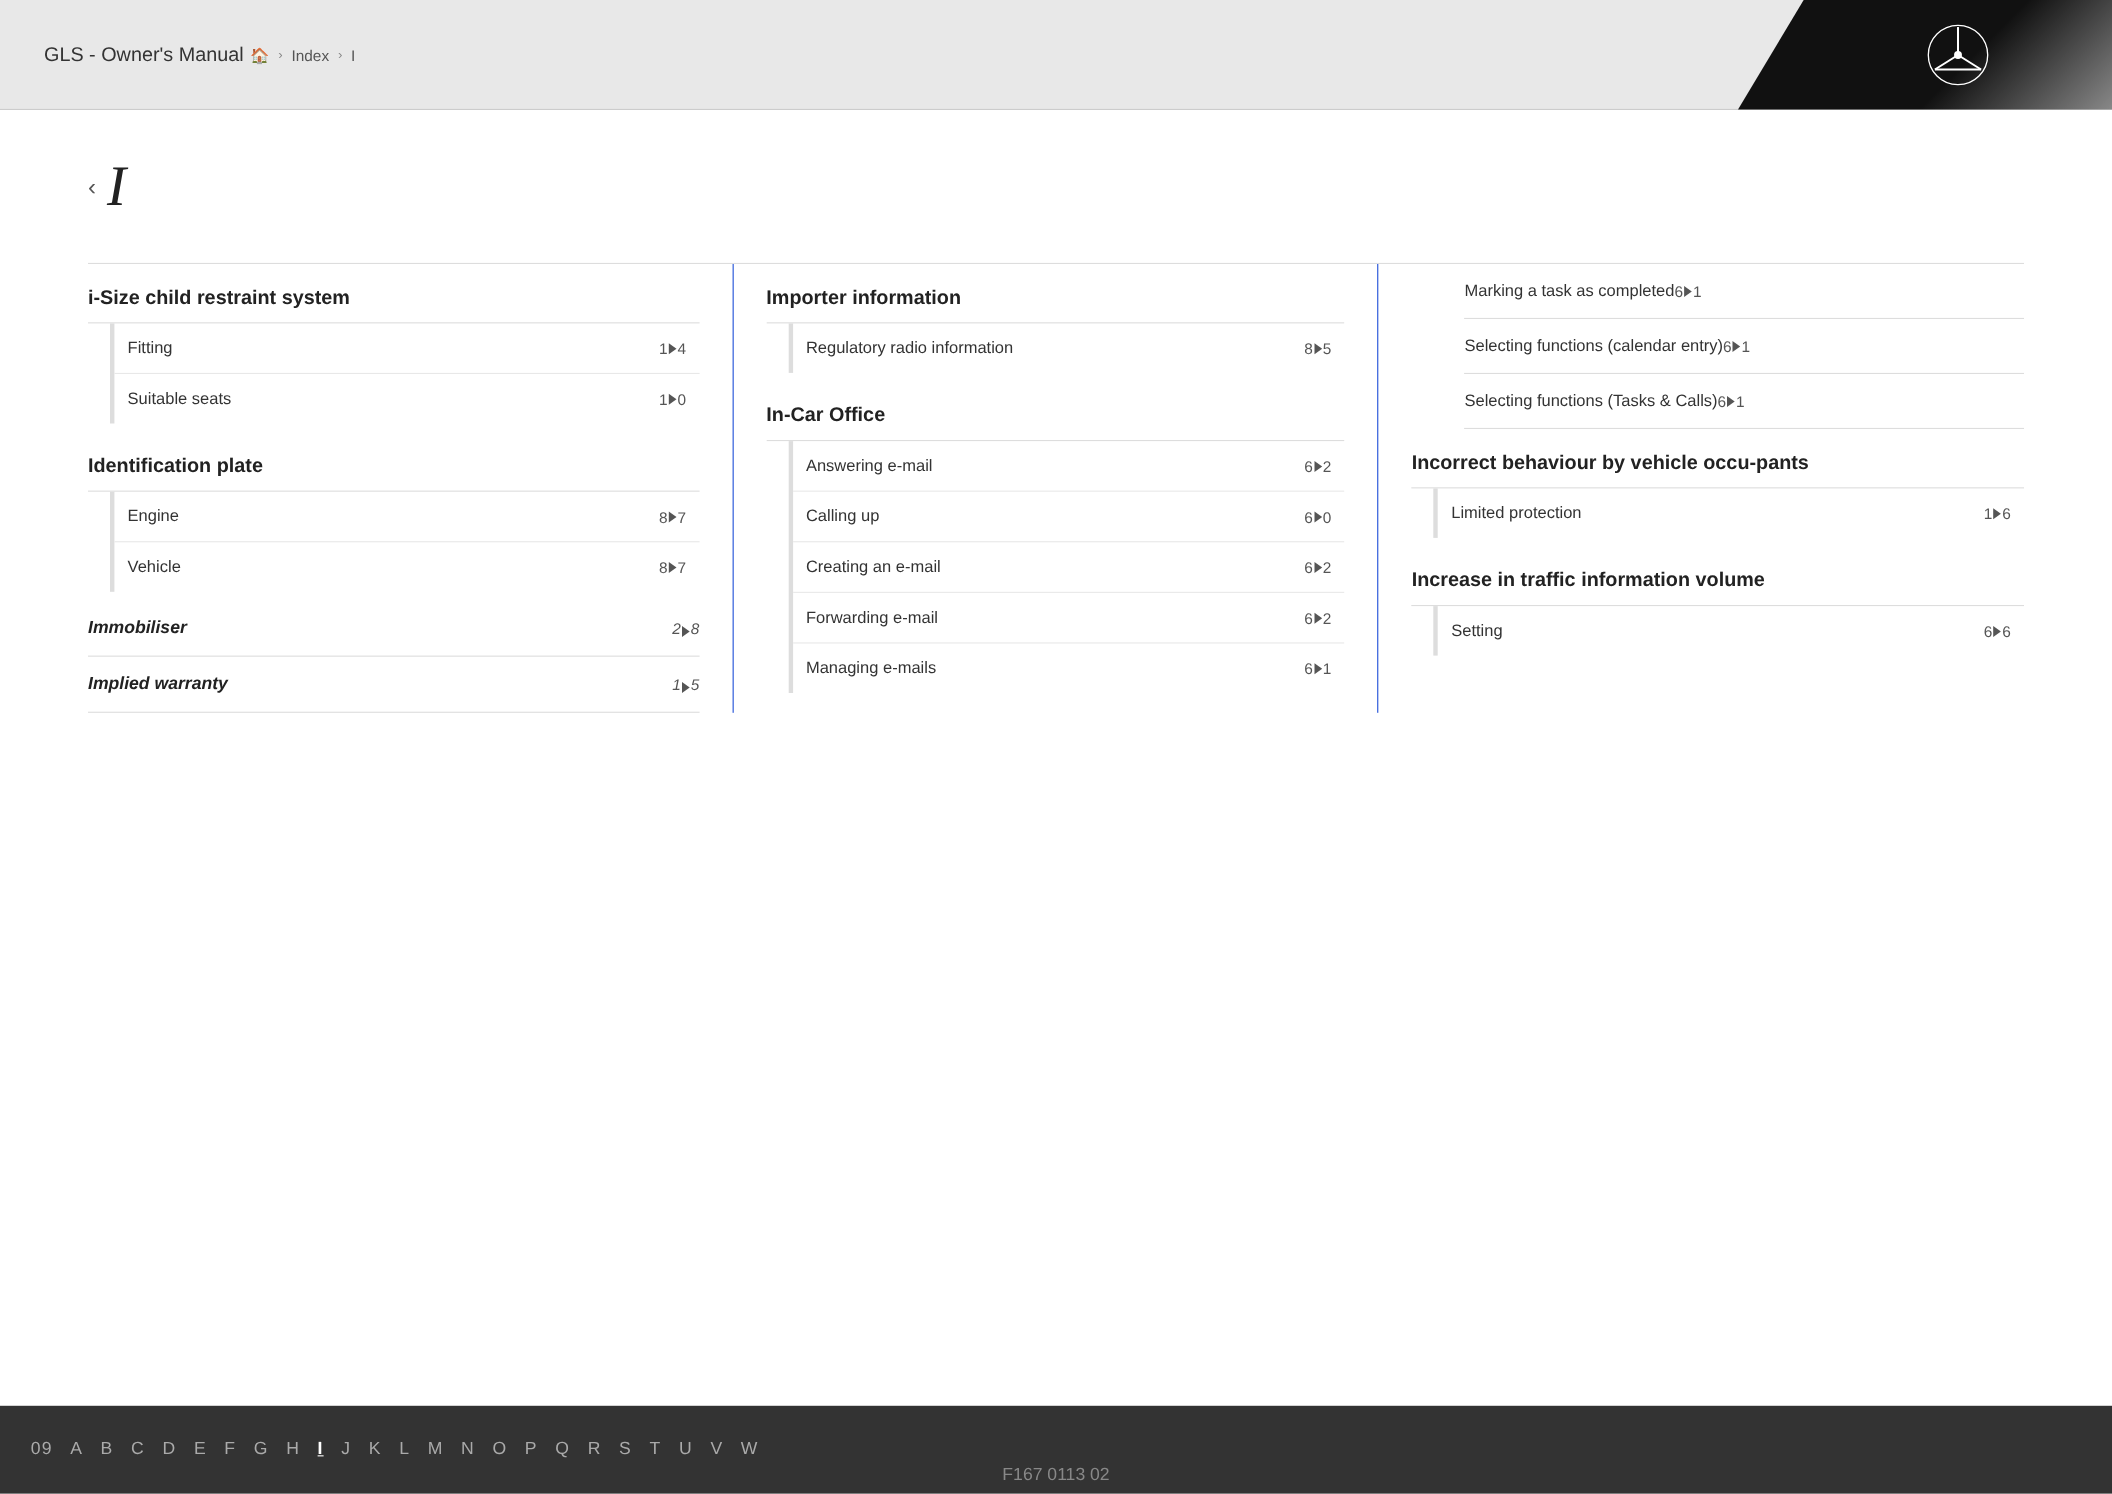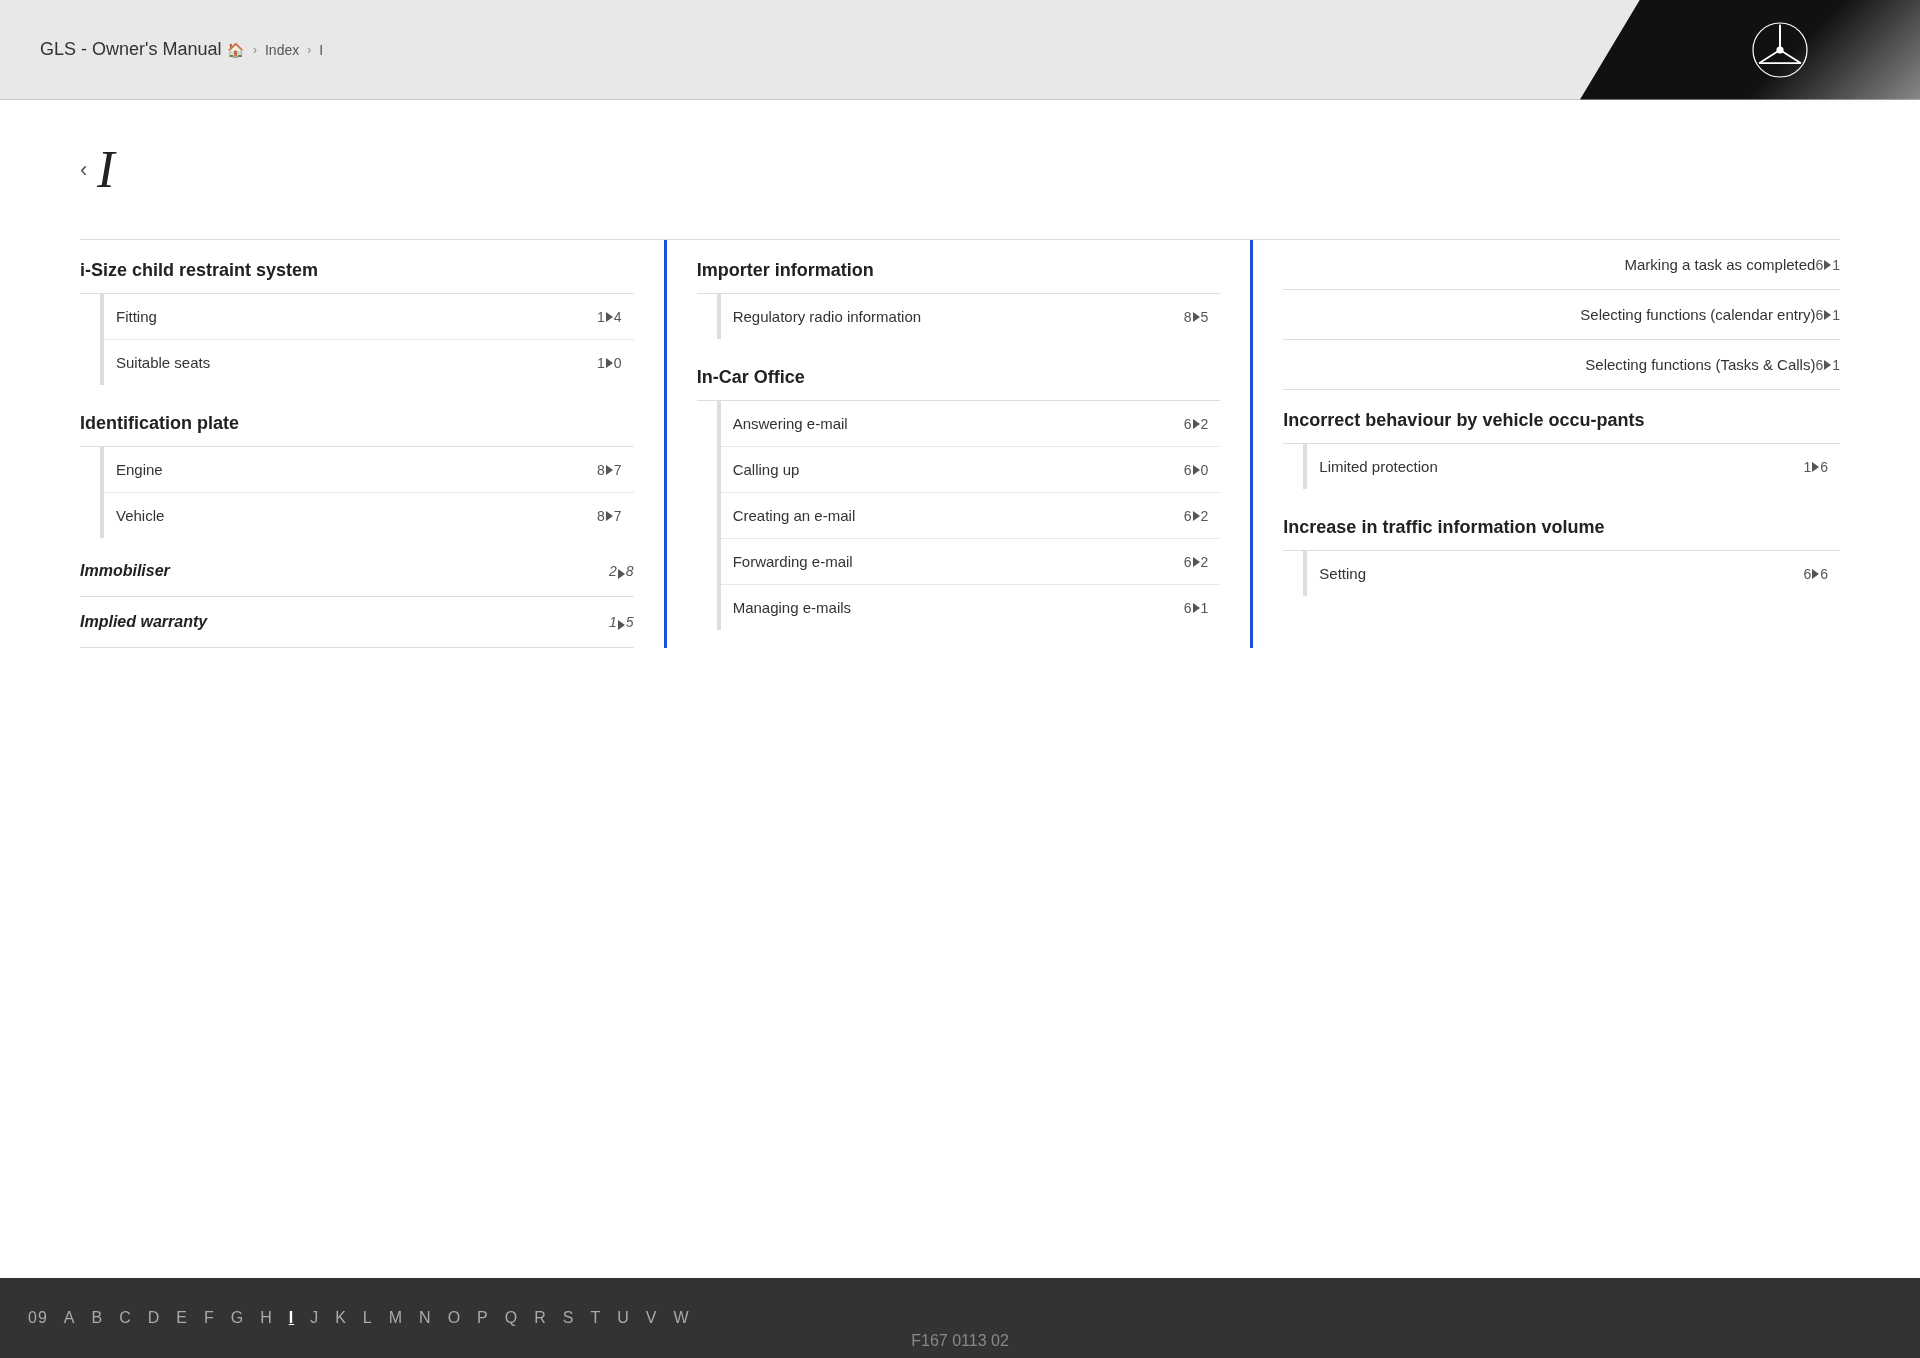--- a/index.html
+++ b/index.html
@@ -89,21 +89,21 @@
     
     .content-grid {
       display: grid;
       grid-template-columns: 1fr 1fr 1fr;
       gap: 0;
       border-top: 1px solid #ddd;
     }
 
     .column {
       padding: 0 30px 0 0;
-      border-right: 3px solid #1d4ed8;
+      border-right: 1px solid #1d4ed8;
     }
     .column:last-child {
       border-right: none;
       padding-right: 0;
     }
     .column:not(:first-child) {
       padding-left: 30px;
     }
 
     
@@ -163,25 +163,26 @@
     .top-item-page {
       font-size: 14px;
       color: #555;
       display: flex;
       align-items: flex-end;
     }
 
     
     .direct-entry {
       display: flex;
-      justify-content: flex-end;
+      justify-content: flex-start;
       align-items: center;
       padding: 16px 0;
       border-bottom: 1px solid #ddd;
       cursor: pointer;
+      margin-left: 48px;
     }
     .direct-entry-label {
       font-size: 15px;
       color: #333;
     }
     .direct-entry-page {
       font-size: 14px;
       color: #555;
       display: flex;
       align-items: center;

